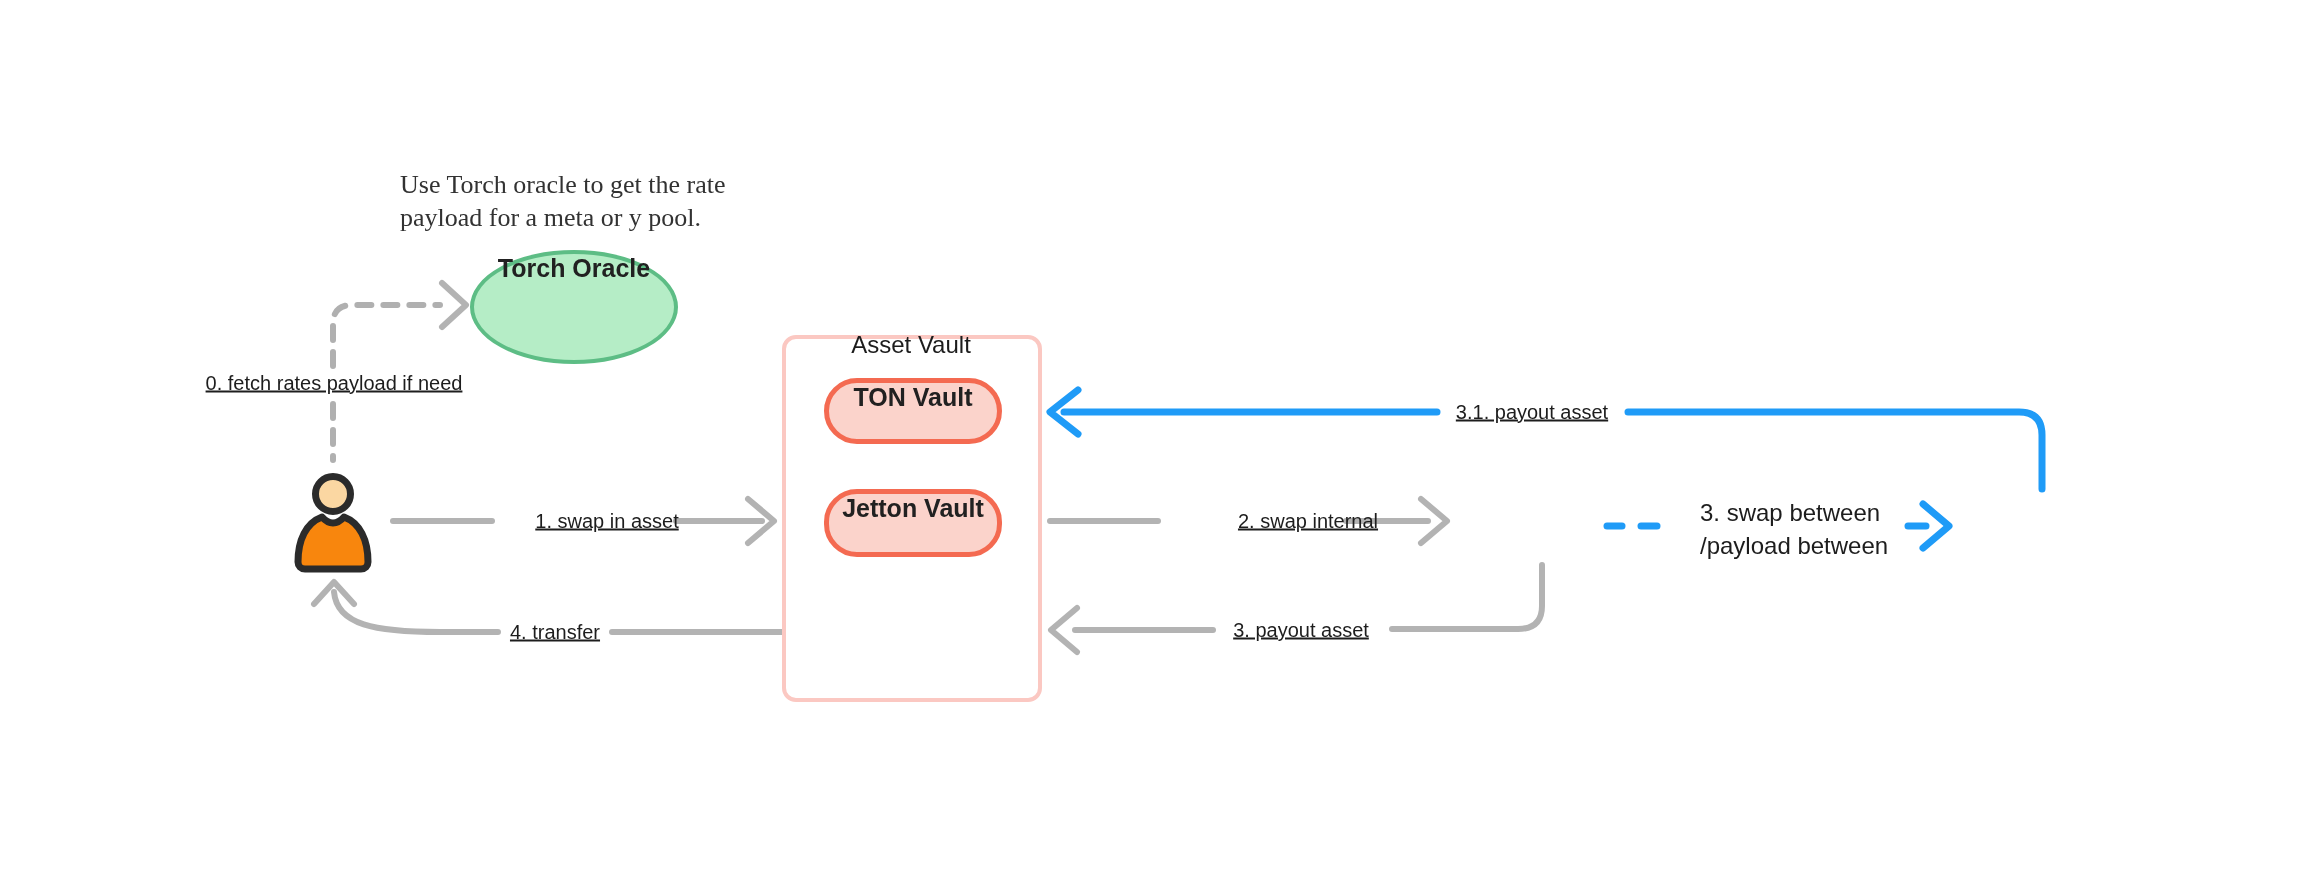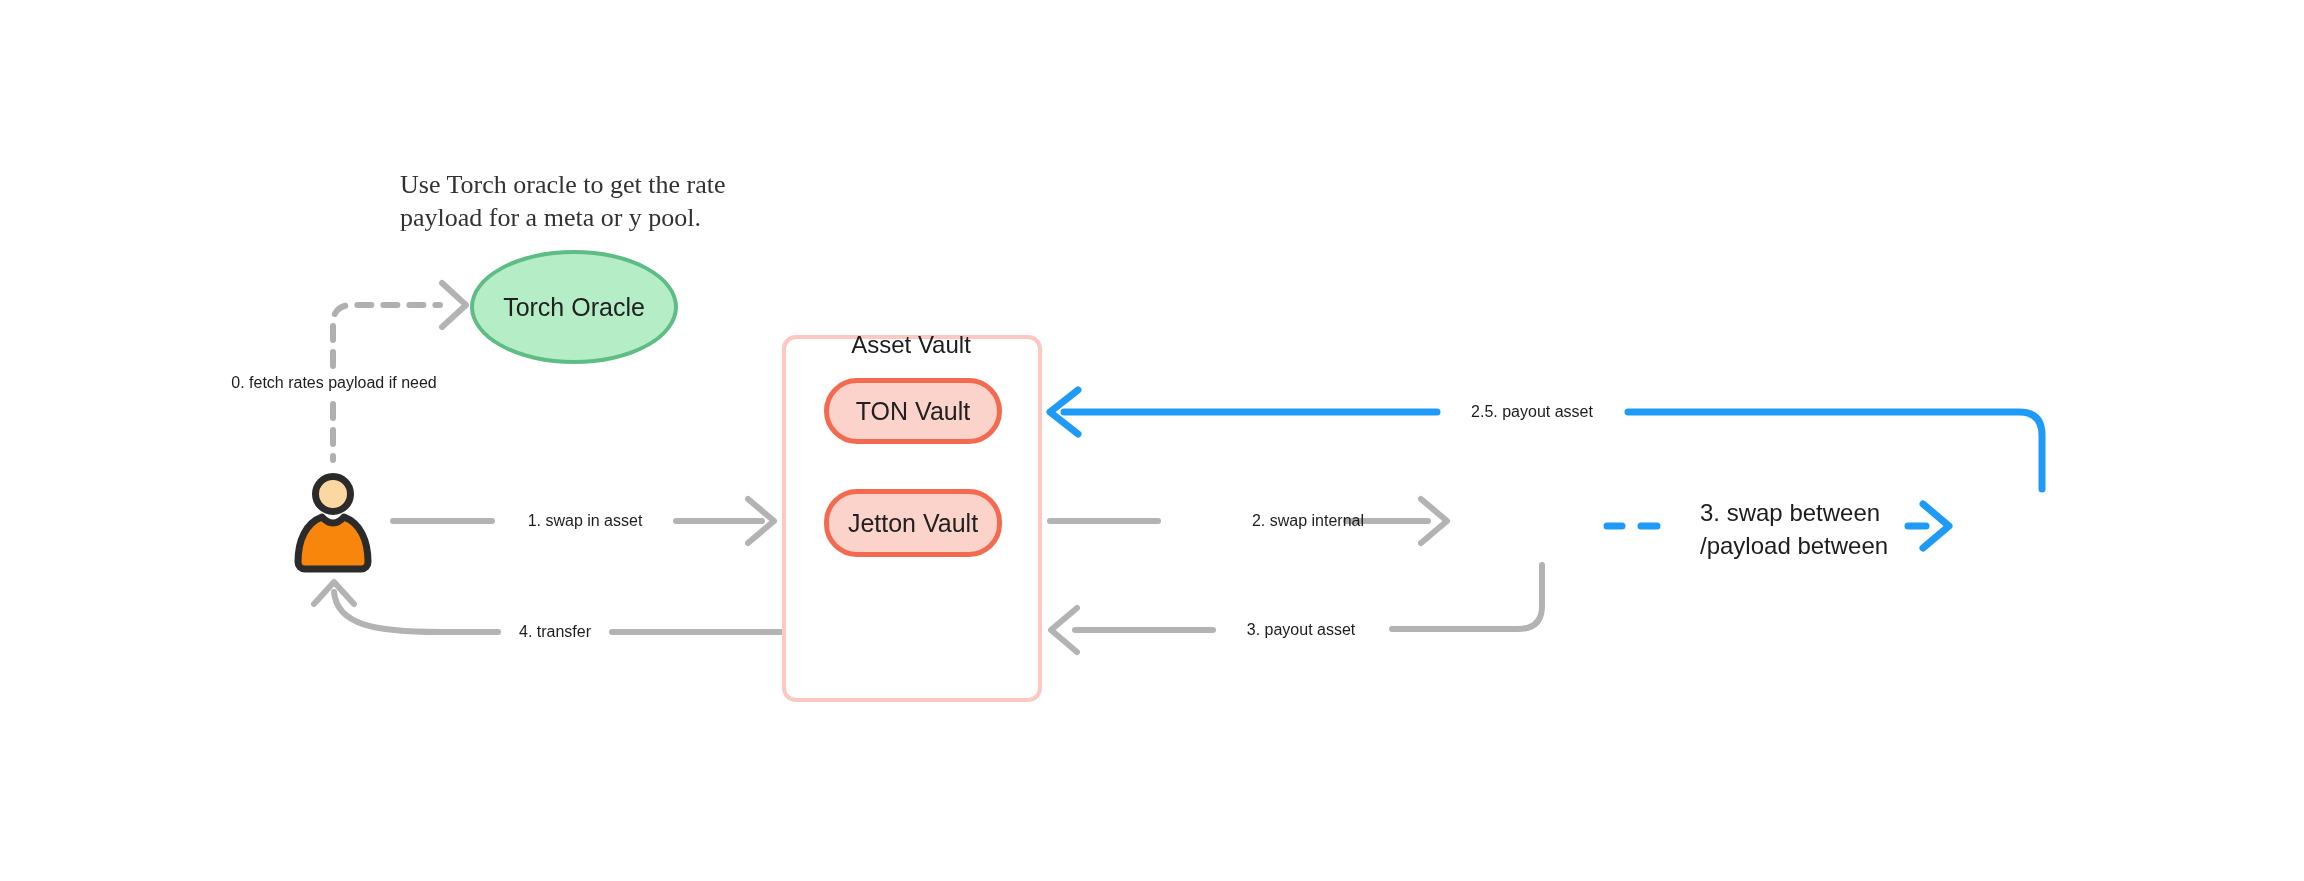--- a/index.html
+++ b/index.html
@@ -10,22 +10,22 @@
     font-family:"Liberation Sans",sans-serif;
     overflow:hidden;
   }
   #edges{position:absolute;left:0;top:0;width:2304px;height:881px;}
   .edge-gray{stroke:#b3b3b3;stroke-width:6;fill:none;stroke-linecap:round;stroke-linejoin:round;}
   .edge-gray-dashed{stroke:#b0b0b0;stroke-width:6;fill:none;stroke-linecap:round;stroke-dasharray:14 12;}
   .edge-blue{stroke:#1f9bf7;stroke-width:7;fill:none;stroke-linecap:round;stroke-linejoin:round;}
   .person-stroke{stroke:#2b2b2b;stroke-width:7;stroke-linejoin:round;}
 
   .node{
-    position:absolute;display:flex;align-items:center;justify-content:center;
-    box-sizing:border-box;color:#212121;font-size:25px;font-weight:400;
+    position:absolute;display:flex;align-items:flex-start;justify-content:center;
+    box-sizing:border-box;color:#212121;font-size:25px;font-weight:700;
     white-space:nowrap;
   }
   .ellipse{
     left:470px;top:250px;width:208px;height:114px;
     background:#b5edc6;border:4px solid #5dbd85;border-radius:50%;
   }
   .vault-box{
     left:782px;top:335px;width:260px;height:367px;
     background:#ffffff;border:4px solid #fbc8c2;border-radius:14px;
   }
@@ -35,22 +35,23 @@
   .pill-ton{left:824px;top:378px;width:178px;height:66px;}
   .pill-jetton{left:824px;top:489px;width:178px;height:68px;}
   .pill-xc{left:824px;top:596px;width:178px;height:67px;}
   .pool-pill{
     background:#c8e6fb;border:5px solid #35b0f8;border-radius:28px;
   }
   .pool{left:1459px;top:495px;width:163px;height:63px;}
   .other-pool{left:1955px;top:493px;width:176px;height:70px;}
 
   .label{
-    position:absolute;font-size:16px;color:#1d1d1d;white-space:nowrap;
+    position:absolute;font-size:20px;color:#1d1d1d;white-space:nowrap;
     transform:translate(-50%,-50%);
+    text-decoration:underline;
   }
   .vault-title{
     position:absolute;left:911px;top:321px;transform:translate(-50%,-50%);
     font-size:24px;font-weight:500;color:#1c1c1c;white-space:nowrap;margin-top:24px;
   }
   .note{
     position:absolute;left:400px;top:168px;
     font-family:"Liberation Serif","DejaVu Serif",serif;
     font-size:26px;line-height:33px;color:#323232;white-space:nowrap;
   }
@@ -129,23 +130,23 @@
 
   <div class="node pill pill-ton">
     <span>TON Vault</span>
   </div>
   <div class="node pill pill-jetton">
     <span>Jetton Vault</span>
   </div>
 
 
   <div class="label" style="left:334px;top:383px;">0. fetch rates payload if need</div>
-  <div class="label" style="left:585px;top:521px;">1. swap in asset</div>
+  <div class="label" style="left:607px;top:521px;">1. swap in asset</div>
   <div class="label" style="left:1308px;top:521px;">2. swap internal</div>
   <div class="label" style="left:1301px;top:630px;">3. payout asset</div>
-  <div class="label" style="left:1532px;top:412px;">2.5. payout asset</div>
+  <div class="label" style="left:1532px;top:412px;">3.1. payout asset</div>
   <div class="label" style="left:555px;top:632px;">4. transfer</div>
   <div class="two-line">
     <div>3. swap between</div>
     <div>/payload between</div>
   </div>
 
 </div>
 
 </body></html>

